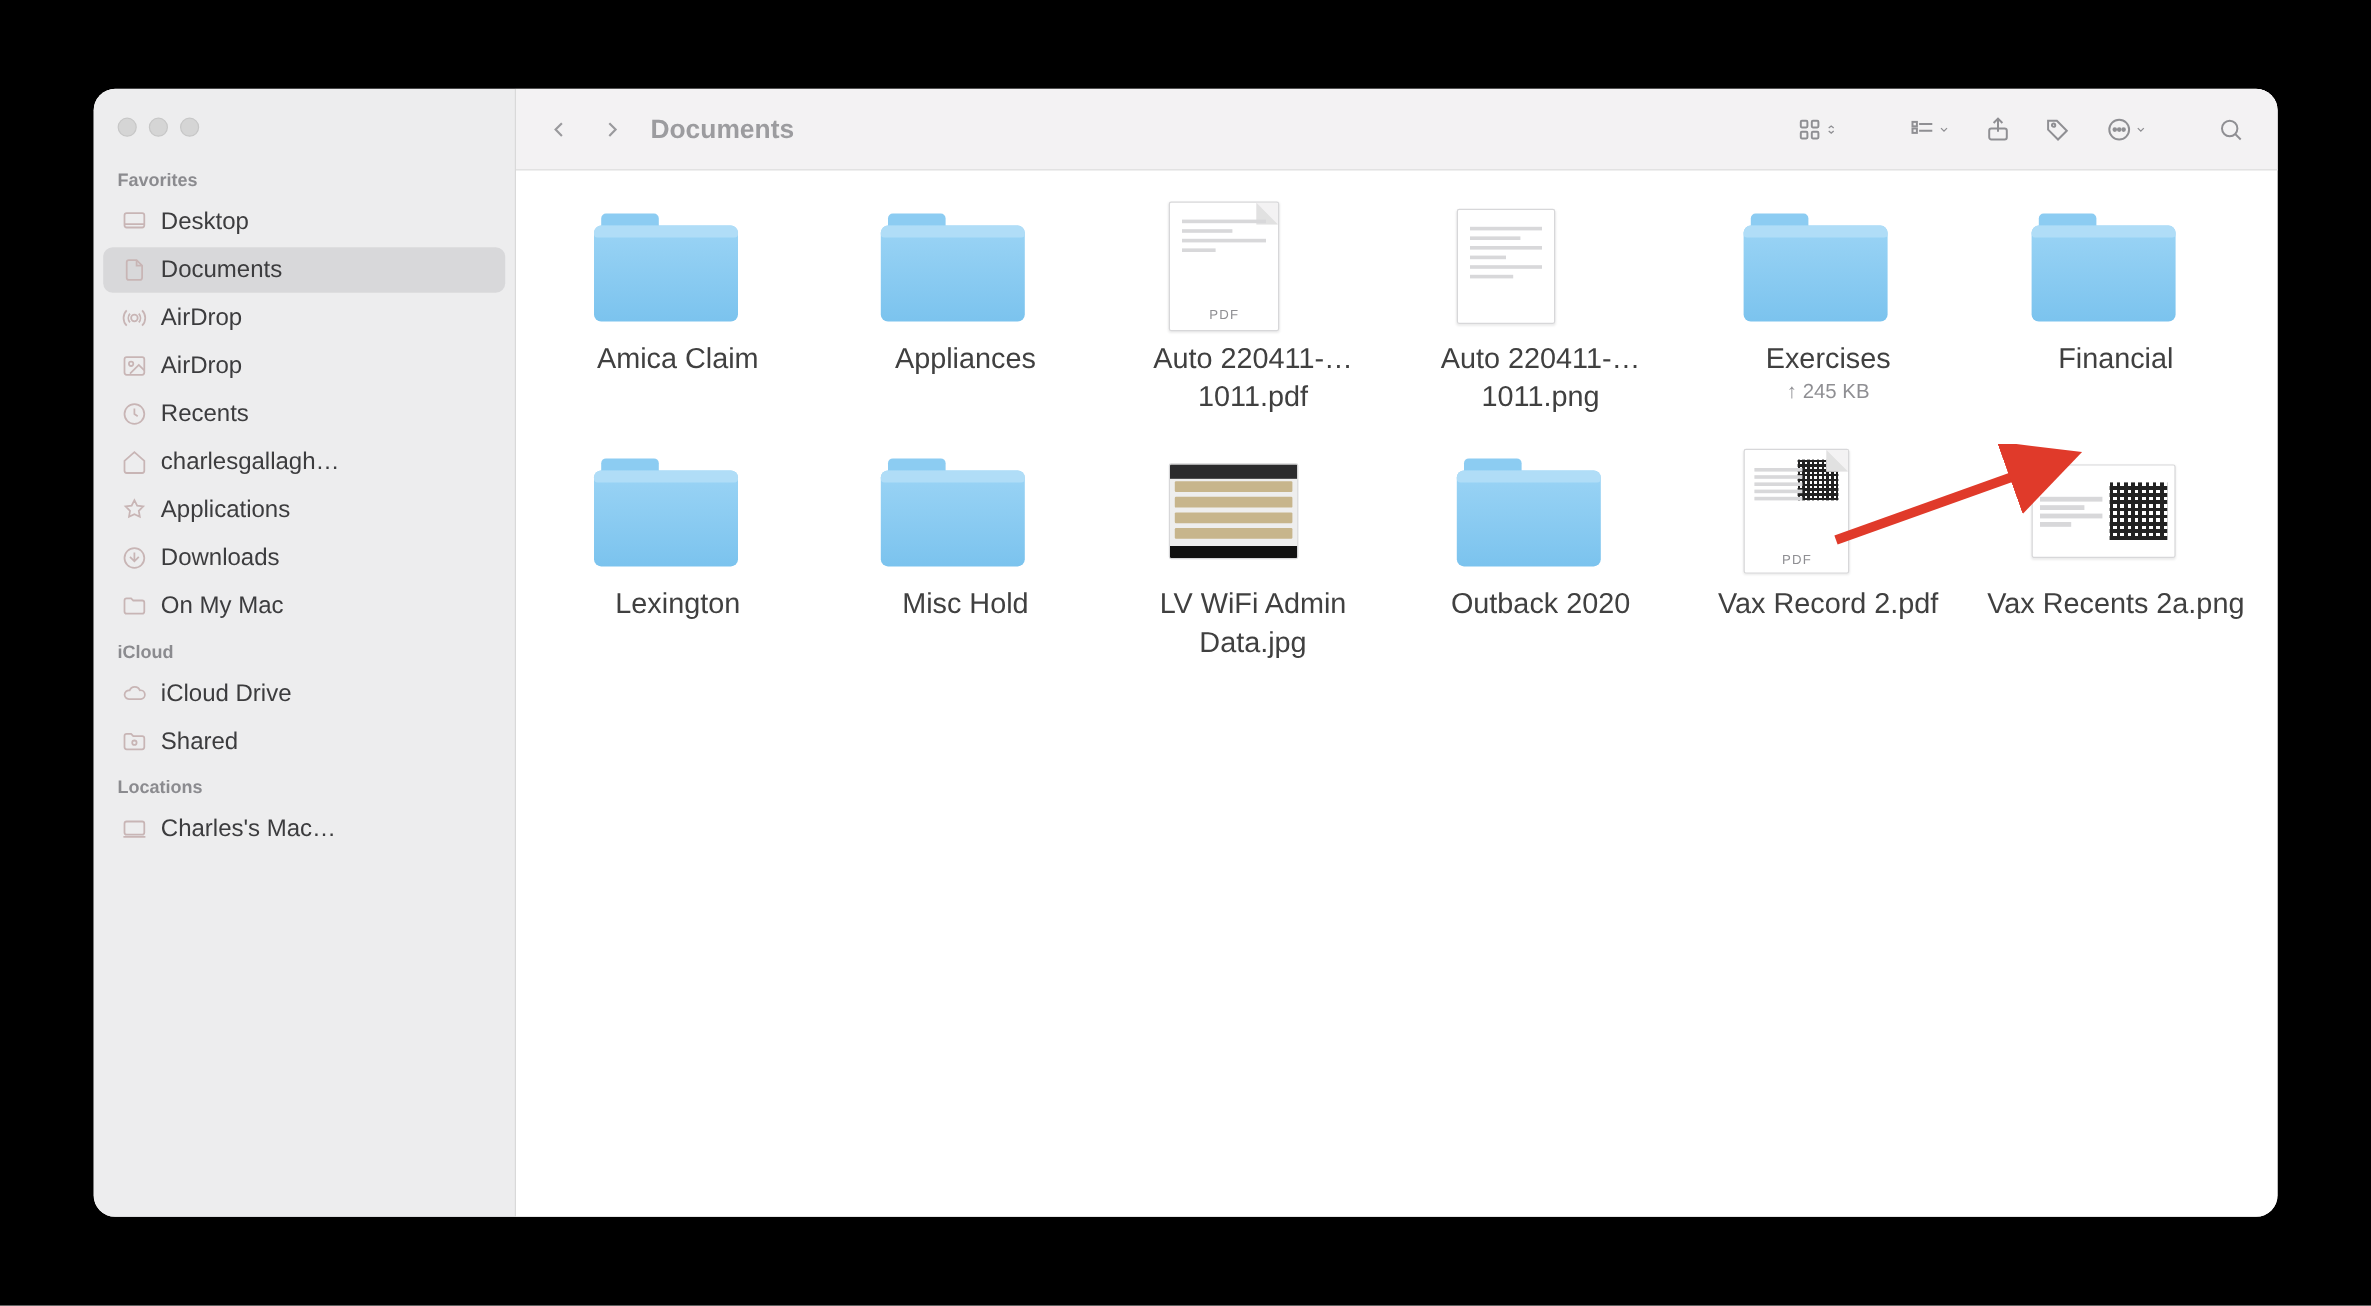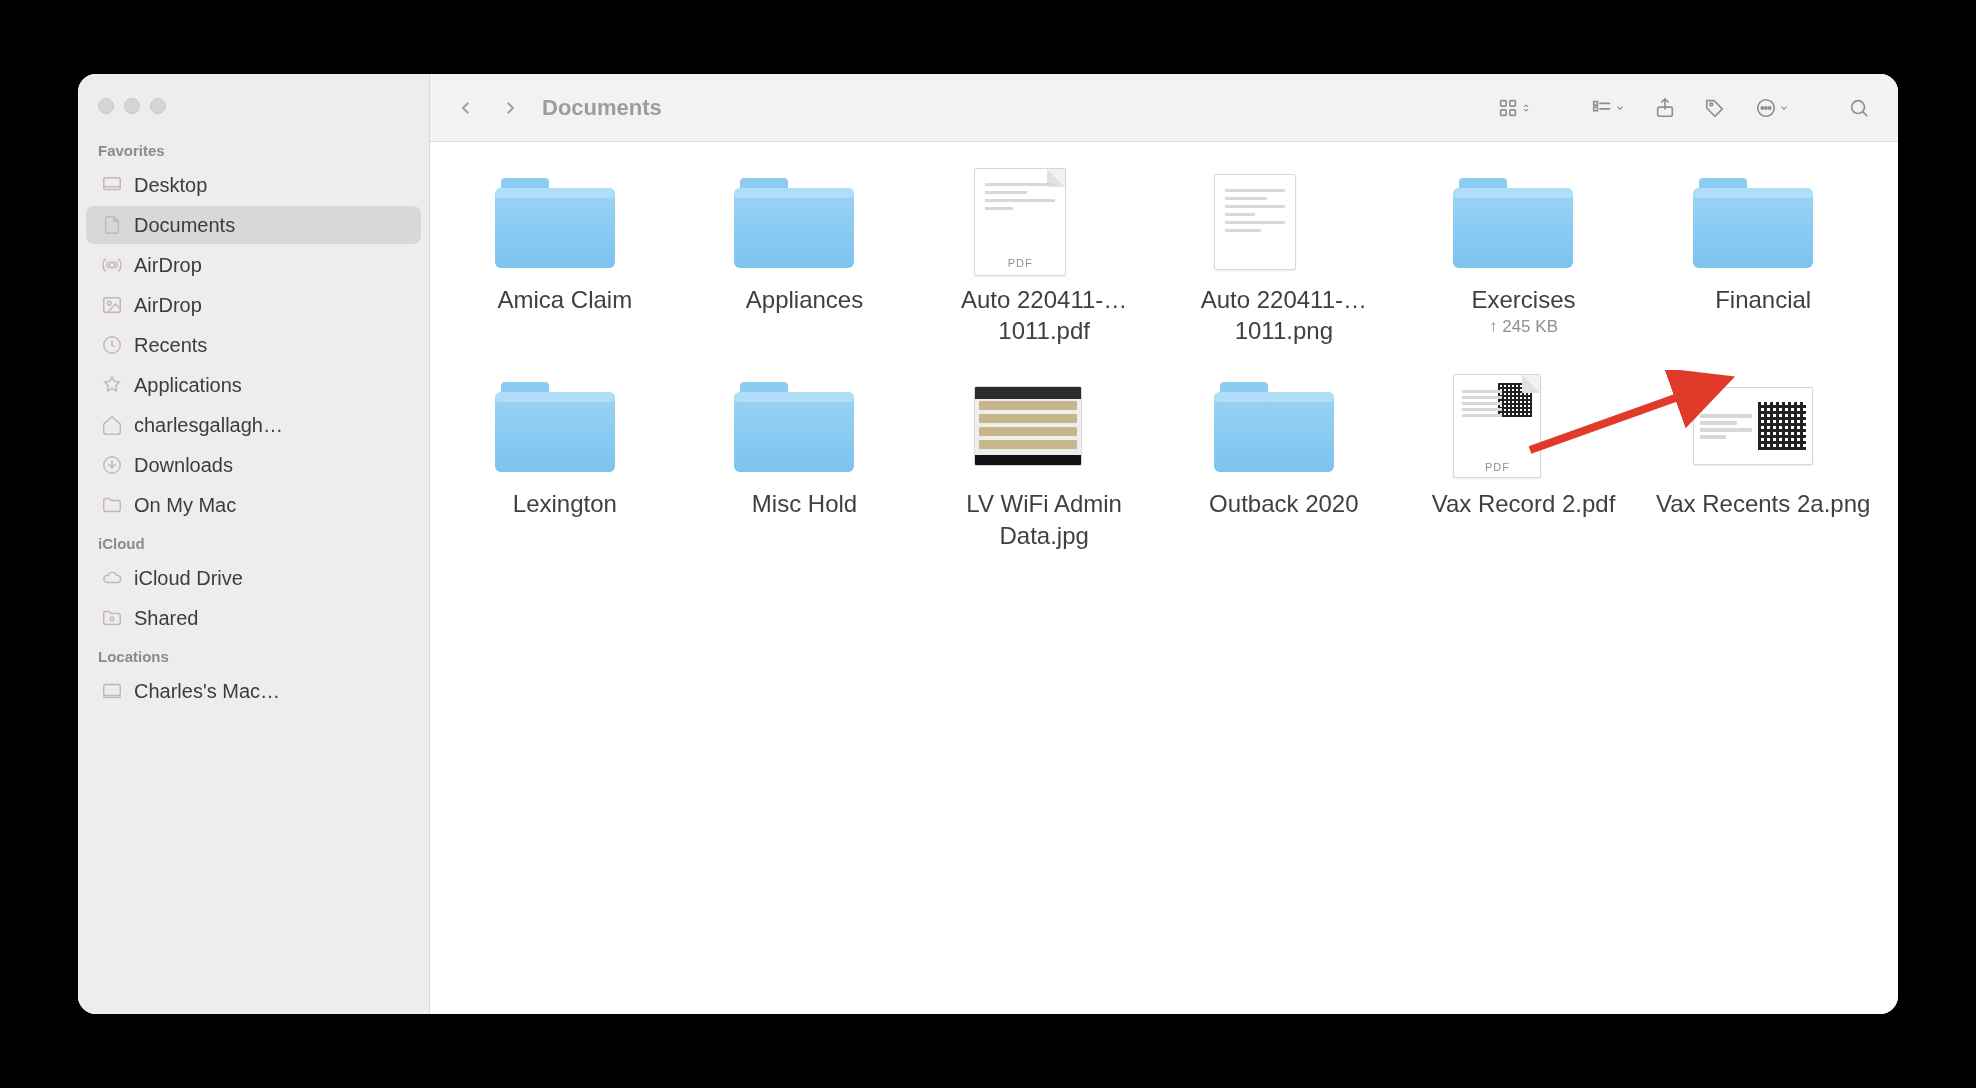--- a/index.html
+++ b/index.html
@@ -313,32 +313,32 @@
           <svg viewBox="0 0 24 24" fill="none" stroke="currentColor" stroke-width="1.6">
             <circle cx="12" cy="12" r="9"></circle>
             <path d="M12 7v5l3 2"></path>
           </svg>
         </span>
       <span>Recents</span>
     </div>
     <div class="sb-item">
       <span class="icon">
           <svg viewBox="0 0 24 24" fill="none" stroke="currentColor" stroke-width="1.6">
+            <path d="M3 11l9-8 9 8v9a2 2 0 0 1-2 2H5a2 2 0 0 1-2-2z"></path>
+          </svg>
+        </span>
+      <span>charlesgallagh…</span>
+    </div>
+    <div class="sb-item">
+      <span class="icon">
+          <svg viewBox="0 0 24 24" fill="none" stroke="currentColor" stroke-width="1.6">
             <path d="M12 3l2.5 5 5.5.8-4 3.9.9 5.5L12 15.8 7.1 18.2 8 12.7 4 8.8l5.5-.8z"></path>
           </svg>
         </span>
       <span>Applications</span>
-    </div>
-    <div class="sb-item">
-      <span class="icon">
-          <svg viewBox="0 0 24 24" fill="none" stroke="currentColor" stroke-width="1.6">
-            <path d="M3 11l9-8 9 8v9a2 2 0 0 1-2 2H5a2 2 0 0 1-2-2z"></path>
-          </svg>
-        </span>
-      <span>charlesgallagh…</span>
     </div>
     <div class="sb-item">
       <span class="icon">
           <svg viewBox="0 0 24 24" fill="none" stroke="currentColor" stroke-width="1.6">
             <circle cx="12" cy="12" r="9"></circle>
             <path d="M12 7v7M8 11l4 4 4-4"></path>
           </svg>
         </span>
       <span>Downloads</span>
     </div>

